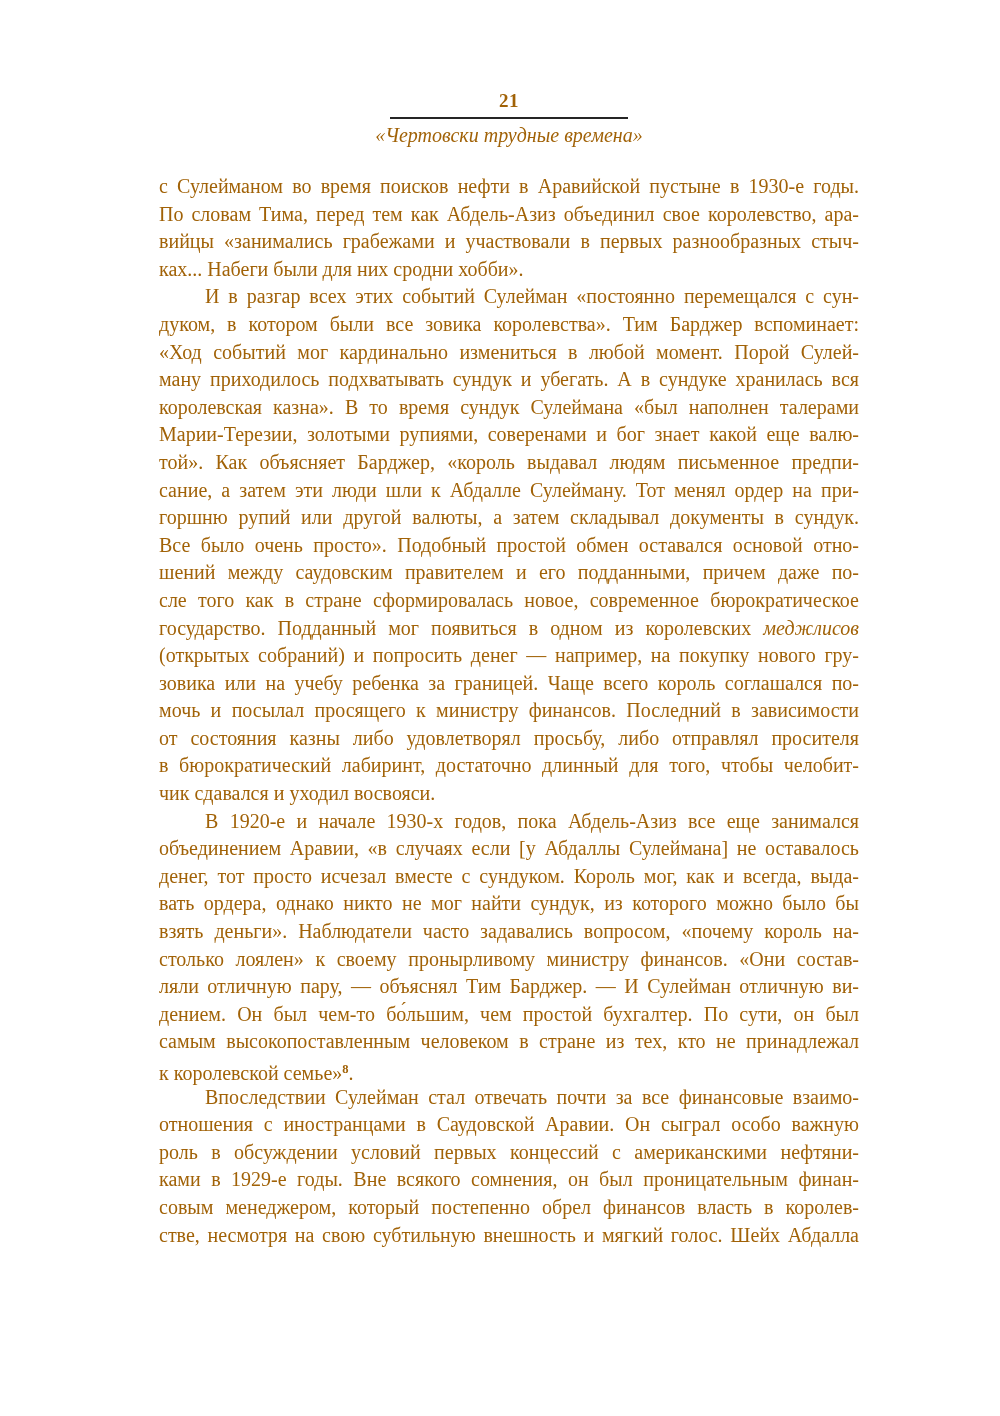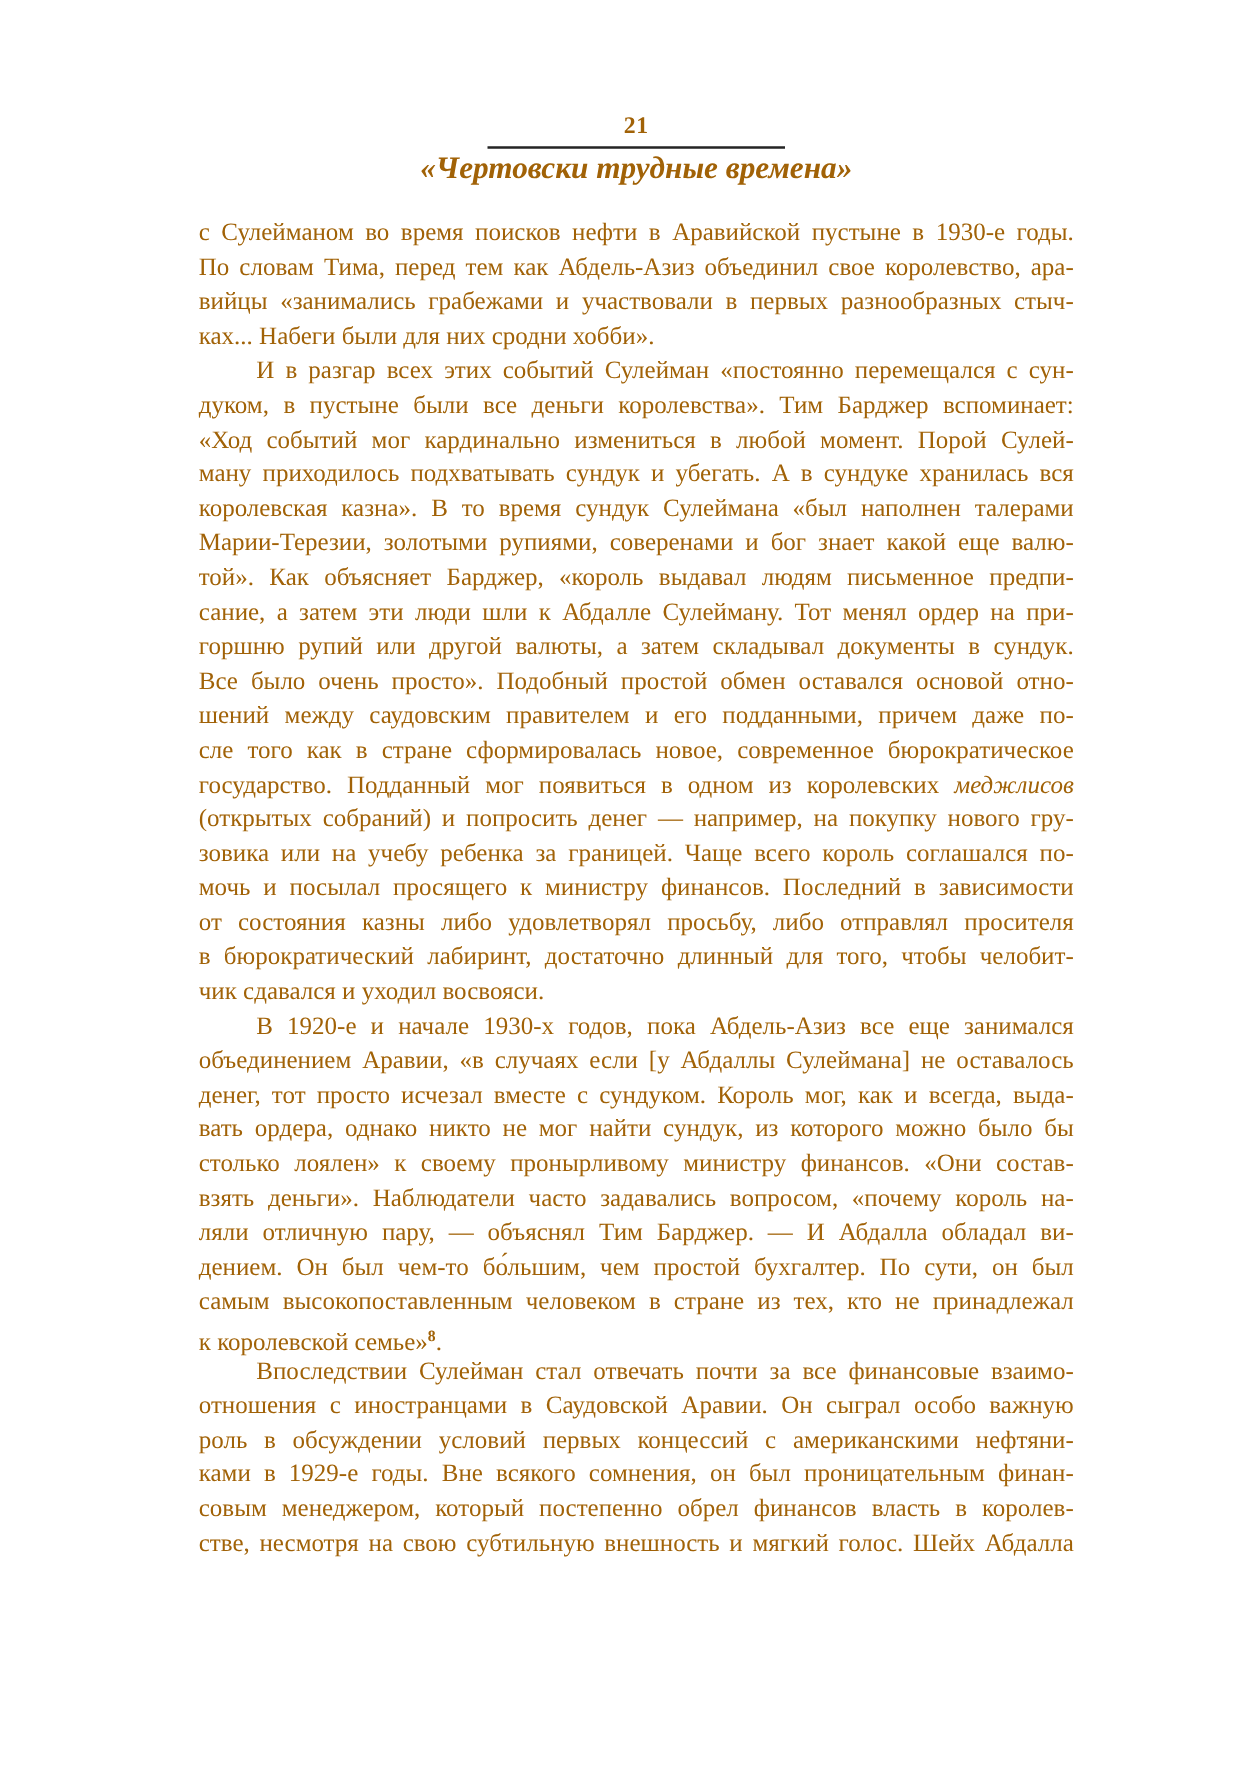--- a/index.html
+++ b/index.html
@@ -32,23 +32,22 @@
     letter-spacing: 0.5px;
   }
   .header-rule {
     width: 238px;
     height: 2px;
     background: #252525;
     margin: 5px auto 5px auto;
   }
   .runtitle {
     font-style: italic;
-    font-size: 25px;
+    font-size: 20px;
     line-height: 22px;
-    font-weight: bold;
   }
   .bodytext {
     margin-top: 27px;
     font-size: 20px;
     line-height: 27.6px;
   }
   .paragraph { margin: 0; padding: 0; }
   .line {
     text-align: justify;
     text-align-last: justify;
@@ -81,21 +80,21 @@
 
   <main class="content-col bodytext">
       <div class="paragraph">
         <div class="line"><span>с Сулейманом во время поисков нефти в Аравийской пустыне в 1930-е годы.</span></div>
         <div class="line"><span>По словам Тима, перед тем как Абдель-Азиз объединил свое королевство, ара-</span></div>
         <div class="line"><span>вийцы «занимались грабежами и участвовали в первых разнообразных стыч-</span></div>
         <div class="line endline"><span>ках... Набеги были для них сродни хобби».</span></div>
       </div>
       <div class="paragraph">
         <div class="line indent"><span>И в разгар всех этих событий Сулейман «постоянно перемещался с сун-</span></div>
-        <div class="line"><span>дуком, в пустыне были все деньги королевства». Тим Барджер вспоминает:</span></div>
+        <div class="line"><span>дуком, в котором были все зовика королевства». Тим Барджер вспоминает:</span></div>
         <div class="line"><span>«Ход событий мог кардинально измениться в любой момент. Порой Сулей-</span></div>
         <div class="line"><span>ману приходилось подхватывать сундук и убегать. А в сундуке хранилась вся</span></div>
         <div class="line"><span>королевская казна». В то время сундук Сулеймана «был наполнен талерами</span></div>
         <div class="line"><span>Марии-Терезии, золотыми рупиями, соверенами и бог знает какой еще валю-</span></div>
         <div class="line"><span>той». Как объясняет Барджер, «король выдавал людям письменное предпи-</span></div>
         <div class="line"><span>сание, а затем эти люди шли к Абдалле Сулейману. Тот менял ордер на при-</span></div>
         <div class="line"><span>горшню рупий или другой валюты, а затем складывал документы в сундук.</span></div>
         <div class="line"><span>Все было очень просто». Подобный простой обмен оставался основой отно-</span></div>
         <div class="line"><span>шений между саудовским правителем и его подданными, причем даже по-</span></div>
         <div class="line"><span>сле того как в стране сформировалась новое, современное бюрократическое</span></div>
@@ -105,23 +104,23 @@
         <div class="line"><span>мочь и посылал просящего к министру финансов. Последний в зависимости</span></div>
         <div class="line"><span>от состояния казны либо удовлетворял просьбу, либо отправлял просителя</span></div>
         <div class="line"><span>в бюрократический лабиринт, достаточно длинный для того, чтобы челобит-</span></div>
         <div class="line endline"><span>чик сдавался и уходил восвояси.</span></div>
       </div>
       <div class="paragraph">
         <div class="line indent"><span>В 1920-е и начале 1930-х годов, пока Абдель-Азиз все еще занимался</span></div>
         <div class="line"><span>объединением Аравии, «в случаях если [у Абдаллы Сулеймана] не оставалось</span></div>
         <div class="line"><span>денег, тот просто исчезал вместе с сундуком. Король мог, как и всегда, выда-</span></div>
         <div class="line"><span>вать ордера, однако никто не мог найти сундук, из которого можно было бы</span></div>
+        <div class="line"><span>взять деньги». Наблюдатели часто задавались вопросом, «почему король на-</span></div>
         <div class="line"><span>столько лоялен» к своему пронырливому министру финансов. «Они состав-</span></div>
-        <div class="line"><span>взять деньги». Наблюдатели часто задавались вопросом, «почему король на-</span></div>
-        <div class="line"><span>ляли отличную пару, — объяснял Тим Барджер. — И Абдалла обладал ви-</span></div>
+        <div class="line"><span>ляли отличную пару, — объяснял Тим Барджер. — И Сулейман отличную ви-</span></div>
         <div class="line"><span>дением. Он был чем-то бо́льшим, чем простой бухгалтер. По сути, он был</span></div>
         <div class="line"><span>самым высокопоставленным человеком в стране из тех, кто не принадлежал</span></div>
         <div class="line endline"><span>к королевской семье»</span><span class="sup">8</span><span>.</span></div>
       </div>
       <div class="paragraph">
         <div class="line indent"><span>Впоследствии Сулейман стал отвечать почти за все финансовые взаимо-</span></div>
         <div class="line"><span>отношения с иностранцами в Саудовской Аравии. Он сыграл особо важную</span></div>
         <div class="line"><span>роль в обсуждении условий первых концессий с американскими нефтяни-</span></div>
         <div class="line"><span>ками в 1929-е годы. Вне всякого сомнения, он был проницательным финан-</span></div>
         <div class="line"><span>совым менеджером, который постепенно обрел финансов власть в королев-</span></div>

